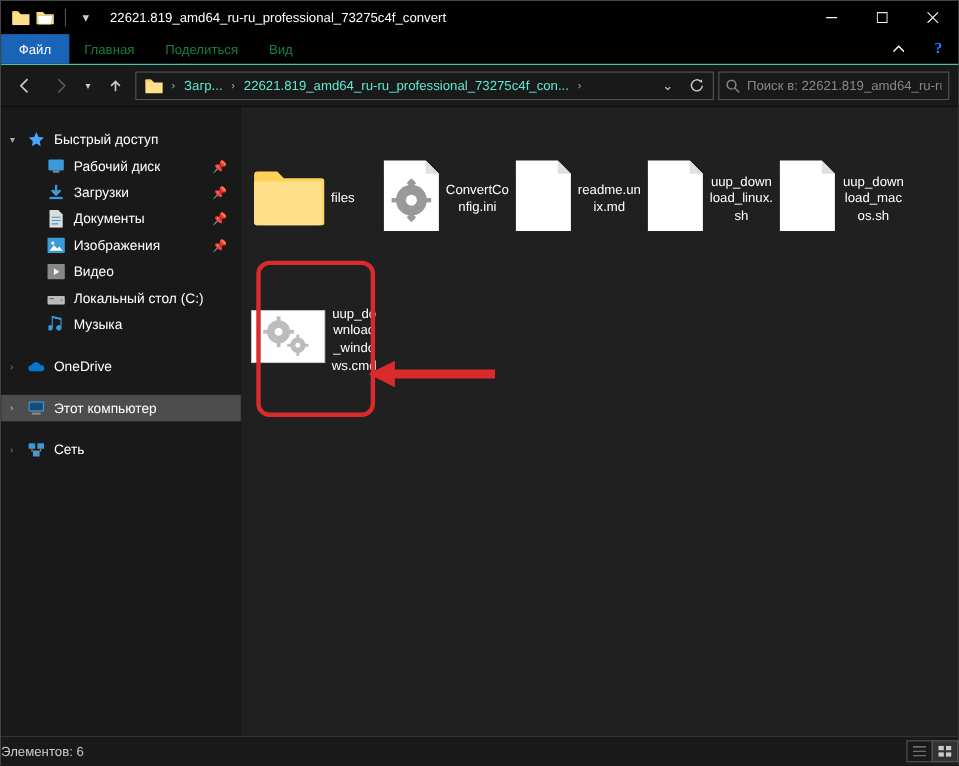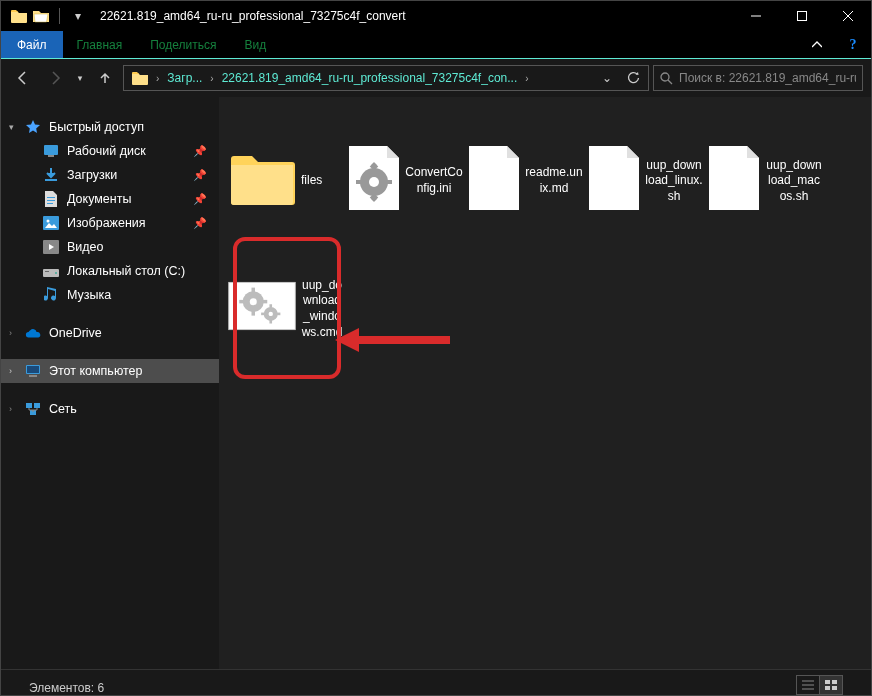--- a/index.html
+++ b/index.html
@@ -38,21 +38,21 @@
 .nav-item.selected{background:#4d4d4d}
 .nav-caret{position:absolute;left:8px;color:#aaa;font-size:9px}
 .pin{margin-left:auto;margin-right:12px;color:#888;font-size:11px}
 .nav-icon{width:16px;height:16px;flex:0 0 16px;display:flex;align-items:center;justify-content:center}
 .content{flex:1;background:#202020;padding:18px 8px;display:flex;flex-wrap:wrap;align-content:flex-start;gap:0}
 .file-item{width:120px;height:128px;display:flex;flex-direction:row;align-items:center;padding-top:4px;position:relative}
 .file-icon-wrap{width:70px;height:70px;display:flex;align-items:center;justify-content:center;margin-bottom:6px}
 .file-label{color:#fff;font-size:12px;text-align:center;line-height:1.3;padding:0 4px;word-break:break-word}
 .highlight-box{position:absolute;top:-6px;left:6px;right:6px;height:142px;border:4px solid #d92b2b;border-radius:12px;pointer-events:none}
 .arrow-annotation{position:absolute;pointer-events:none}
-.statusbar{height:26px;background:#191919;border-top:1px solid #333;display:flex;align-items:flex-end;padding:0 28px;color:#ccc;font-size:12px}
+.statusbar{height:26px;background:#191919;border-top:1px solid #333;display:flex;align-items:center;padding:0 0;color:#ccc;font-size:12px}
 .statusbar-spacer{flex:1}
 .view-toggle{width:24px;height:20px;border:1px solid #555;display:flex;align-items:center;justify-content:center;margin-left:-1px}
 .view-toggle.active{background:#333}
 svg{display:block}
 </style>
 </head>
 <body>
 
 <div class="window">
 

